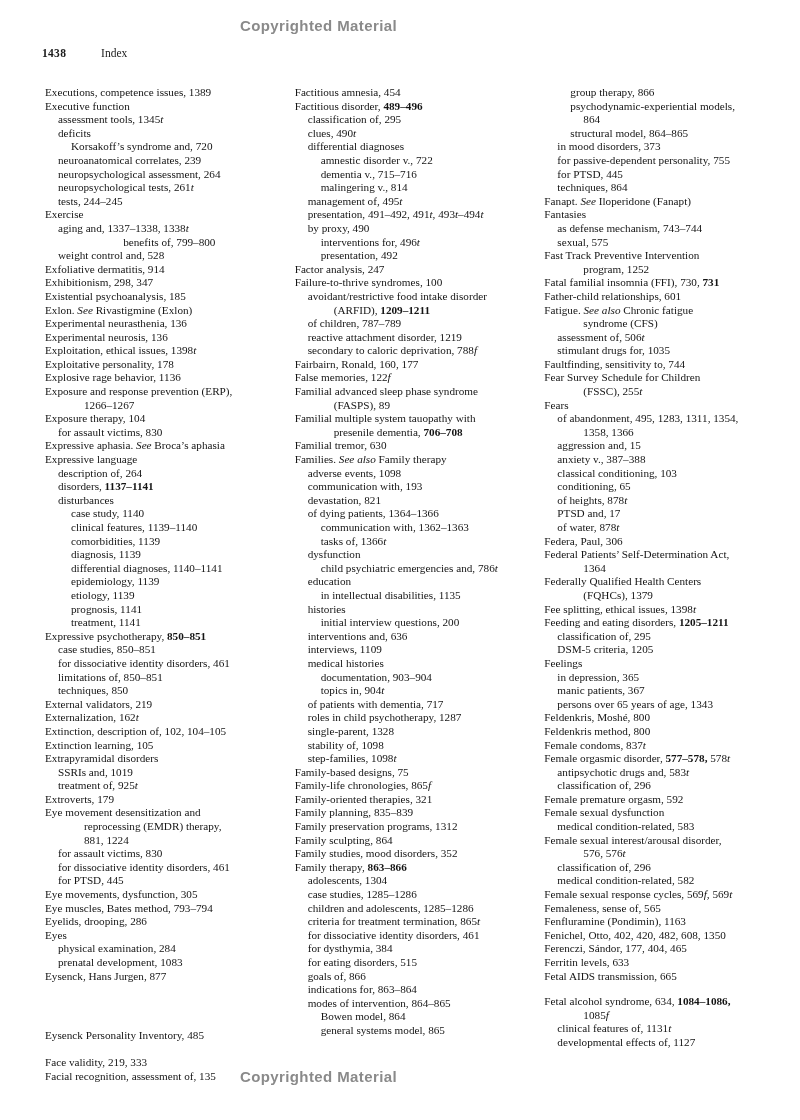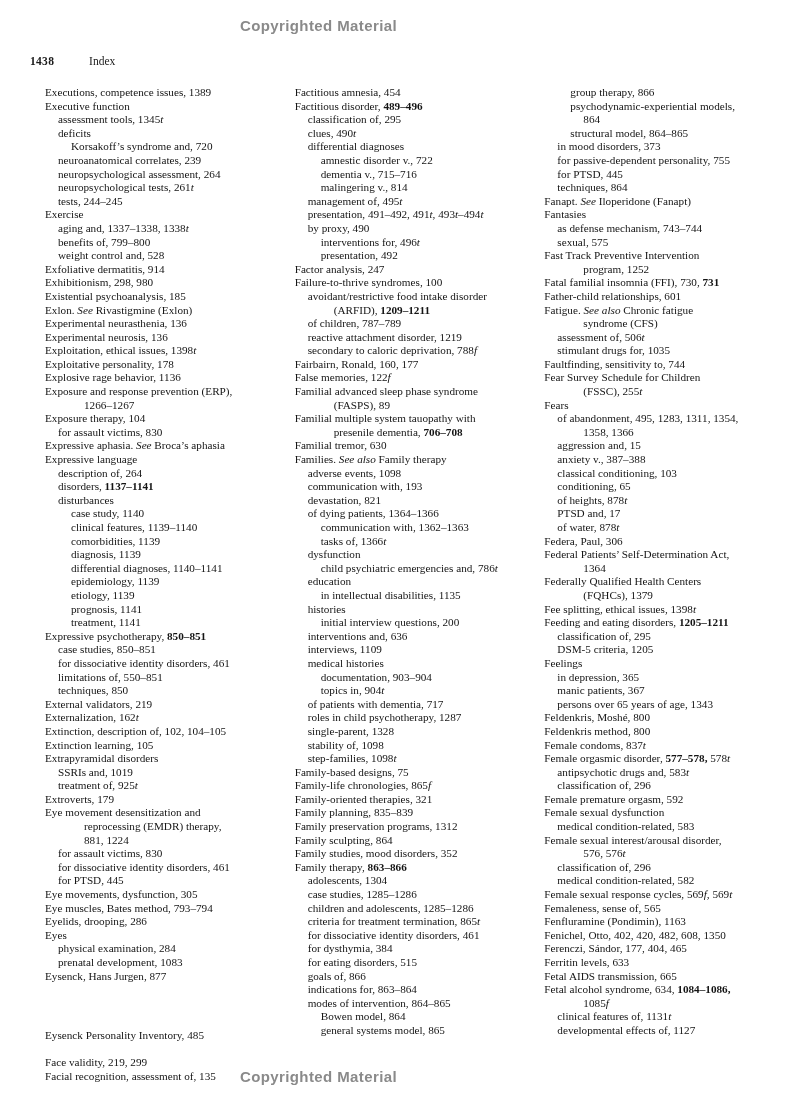--- a/index.html
+++ b/index.html
@@ -4,21 +4,21 @@
 <style>
   html,body{margin:0;padding:0;}
   body{width:800px;height:1120px;background:#ffffff;overflow:hidden;}
   .page{position:relative;width:800px;height:1120px;background:#fff;
         font-family:"Liberation Serif", serif;color:#141414;}
   .copyright{position:absolute;left:0;width:637px;text-align:center;
         font-family:"Liberation Sans", sans-serif;font-weight:bold;
         font-size:15px;letter-spacing:0.4px;color:#8a8a8a;}
   .copyright.top{top:17px;}
   .copyright.bottom{top:1068px;}
-  .page-header{position:absolute;top:47px;left:30px;font-size:11.5px;color:#1a1a1a;margin-top:8px;}
+  .page-header{position:absolute;top:47px;left:42px;font-size:11.5px;color:#1a1a1a;}
   .page-header .num{font-weight:bold;letter-spacing:0.3px;}
   .page-header .title{margin-left:32px;}
   .columns{position:absolute;top:86px;left:45px;right:20px;display:flex;gap:14px;}
   .col{flex:1;min-width:0;}
   .line{font-size:11.2px;line-height:13.6px;white-space:nowrap;color:#141414;}
   .line.gap{height:13.6px;}
   .b{font-weight:bold;}
   .i{font-style:italic;}
 </style>
 </head>
@@ -38,24 +38,24 @@
         <div class="line" style="padding-left: 0px;">Executive function</div>
         <div class="line" style="padding-left: 13px;">assessment tools, 1345<span class="i">t</span></div>
         <div class="line" style="padding-left: 13px;">deficits</div>
         <div class="line" style="padding-left: 26px;">Korsakoff’s syndrome and, 720</div>
         <div class="line" style="padding-left: 13px;">neuroanatomical correlates, 239</div>
         <div class="line" style="padding-left: 13px;">neuropsychological assessment, 264</div>
         <div class="line" style="padding-left: 13px;">neuropsychological tests, 261<span class="i">t</span></div>
         <div class="line" style="padding-left: 13px;">tests, 244–245</div>
         <div class="line" style="padding-left: 0px;">Exercise</div>
         <div class="line" style="padding-left: 13px;">aging and, 1337–1338, 1338<span class="i">t</span></div>
-        <div class="line" style="padding-left: 13px;">benefits of, 799–800</div>
+        <div class="line" style="padding-left: 13px; text-align: center;">benefits of, 799–800</div>
         <div class="line" style="padding-left: 13px;">weight control and, 528</div>
         <div class="line" style="padding-left: 0px;">Exfoliative dermatitis, 914</div>
-        <div class="line" style="padding-left: 0px;">Exhibitionism, 298, 980</div>
+        <div class="line" style="padding-left: 0px;">Exhibitionism, 298, 347</div>
         <div class="line" style="padding-left: 0px;">Existential psychoanalysis, 185</div>
         <div class="line" style="padding-left: 0px;">Exlon. <span class="i">See</span> Rivastigmine (Exlon)</div>
         <div class="line" style="padding-left: 0px;">Experimental neurasthenia, 136</div>
         <div class="line" style="padding-left: 0px;">Experimental neurosis, 136</div>
         <div class="line" style="padding-left: 0px;">Exploitation, ethical issues, 1398<span class="i">t</span></div>
         <div class="line" style="padding-left: 0px;">Exploitative personality, 178</div>
         <div class="line" style="padding-left: 0px;">Explosive rage behavior, 1136</div>
         <div class="line" style="padding-left: 0px;">Exposure and response prevention (ERP),</div>
         <div class="line" style="padding-left: 39px;">1266–1267</div>
         <div class="line" style="padding-left: 0px;">Exposure therapy, 104</div>
@@ -70,21 +70,21 @@
         <div class="line" style="padding-left: 26px;">comorbidities, 1139</div>
         <div class="line" style="padding-left: 26px;">diagnosis, 1139</div>
         <div class="line" style="padding-left: 26px;">differential diagnoses, 1140–1141</div>
         <div class="line" style="padding-left: 26px;">epidemiology, 1139</div>
         <div class="line" style="padding-left: 26px;">etiology, 1139</div>
         <div class="line" style="padding-left: 26px;">prognosis, 1141</div>
         <div class="line" style="padding-left: 26px;">treatment, 1141</div>
         <div class="line" style="padding-left: 0px;">Expressive psychotherapy, <span class="b">850–851</span></div>
         <div class="line" style="padding-left: 13px;">case studies, 850–851</div>
         <div class="line" style="padding-left: 13px;">for dissociative identity disorders, 461</div>
-        <div class="line" style="padding-left: 13px;">limitations of, 550–851</div>
+        <div class="line" style="padding-left: 13px;">limitations of, 850–851</div>
         <div class="line" style="padding-left: 13px;">techniques, 850</div>
         <div class="line" style="padding-left: 0px;">External validators, 219</div>
         <div class="line" style="padding-left: 0px;">Externalization, 162<span class="i">t</span></div>
         <div class="line" style="padding-left: 0px;">Extinction, description of, 102, 104–105</div>
         <div class="line" style="padding-left: 0px;">Extinction learning, 105</div>
         <div class="line" style="padding-left: 0px; font-family: Liberation Serif, serif;">Extrapyramidal disorders</div>
         <div class="line" style="padding-left: 13px;">SSRIs and, 1019</div>
         <div class="line" style="padding-left: 13px;">treatment of, 925<span class="i">t</span></div>
         <div class="line" style="padding-left: 0px;">Extroverts, 179</div>
         <div class="line" style="padding-left: 0px;">Eye movement desensitization and</div>
@@ -95,21 +95,21 @@
         <div class="line" style="padding-left: 13px;">for PTSD, 445</div>
         <div class="line" style="padding-left: 0px;">Eye movements, dysfunction, 305</div>
         <div class="line" style="padding-left: 0px;">Eye muscles, Bates method, 793–794</div>
         <div class="line" style="padding-left: 0px;">Eyelids, drooping, 286</div>
         <div class="line" style="padding-left: 0px;">Eyes</div>
         <div class="line" style="padding-left: 13px;">physical examination, 284</div>
         <div class="line" style="padding-left: 13px;">prenatal development, 1083</div>
         <div class="line" style="padding-left: 0px;">Eysenck, Hans Jurgen, 877</div>
         <div class="line" style="padding-left: 0px; margin-top: 46px;">Eysenck Personality Inventory, 485</div>
         <div class="line gap"></div>
-        <div class="line" style="padding-left: 0px;">Face validity, 219, 299</div>
+        <div class="line" style="padding-left: 0px;">Face validity, 219, 333</div>
         <div class="line" style="padding-left: 0px;">Facial recognition, assessment of, 135</div>
       </div>
     <div class="col">
         <div class="line" style="padding-left: 0px;">Factitious amnesia, 454</div>
         <div class="line" style="padding-left: 0px;">Factitious disorder, <span class="b">489–496</span></div>
         <div class="line" style="padding-left: 13px;">classification of, 295</div>
         <div class="line" style="padding-left: 13px;">clues, 490<span class="i">t</span></div>
         <div class="line" style="padding-left: 13px;">differential diagnoses</div>
         <div class="line" style="padding-left: 26px;">amnestic disorder v., 722</div>
         <div class="line" style="padding-left: 26px;">dementia v., 715–716</div>
@@ -237,21 +237,21 @@
         <div class="line" style="padding-left: 39px;">576, 576<span class="i">t</span></div>
         <div class="line" style="padding-left: 13px;">classification of, 296</div>
         <div class="line" style="padding-left: 13px;">medical condition-related, 582</div>
         <div class="line" style="padding-left: 0px;">Female sexual response cycles, 569<span class="i">f,</span> 569<span class="i">t</span></div>
         <div class="line" style="padding-left: 0px;">Femaleness, sense of, 565</div>
         <div class="line" style="padding-left: 0px;">Fenfluramine (Pondimin), 1163</div>
         <div class="line" style="padding-left: 0px;">Fenichel, Otto, 402, 420, 482, 608, 1350</div>
         <div class="line" style="padding-left: 0px;">Ferenczi, Sándor, 177, 404, 465</div>
         <div class="line" style="padding-left: 0px;">Ferritin levels, 633</div>
         <div class="line" style="padding-left: 0px;">Fetal AIDS transmission, 665</div>
-        <div class="line" style="padding-left: 0px;">Fetal alcohol syndrome, 634, <span class="b">1084–1086,</span></div>
+        <div class="line" style="padding-left: 0px; margin-top: 12px;">Fetal alcohol syndrome, 634, <span class="b">1084–1086,</span></div>
         <div class="line" style="padding-left: 39px;">1085<span class="i">f</span></div>
         <div class="line" style="padding-left: 13px;">clinical features of, 1131<span class="i">t</span></div>
         <div class="line" style="padding-left: 13px;">developmental effects of, 1127</div>
       </div>
   </div>
 
   <div class="copyright bottom">Copyrighted Material</div>
 </div>
 
 </body></html>

